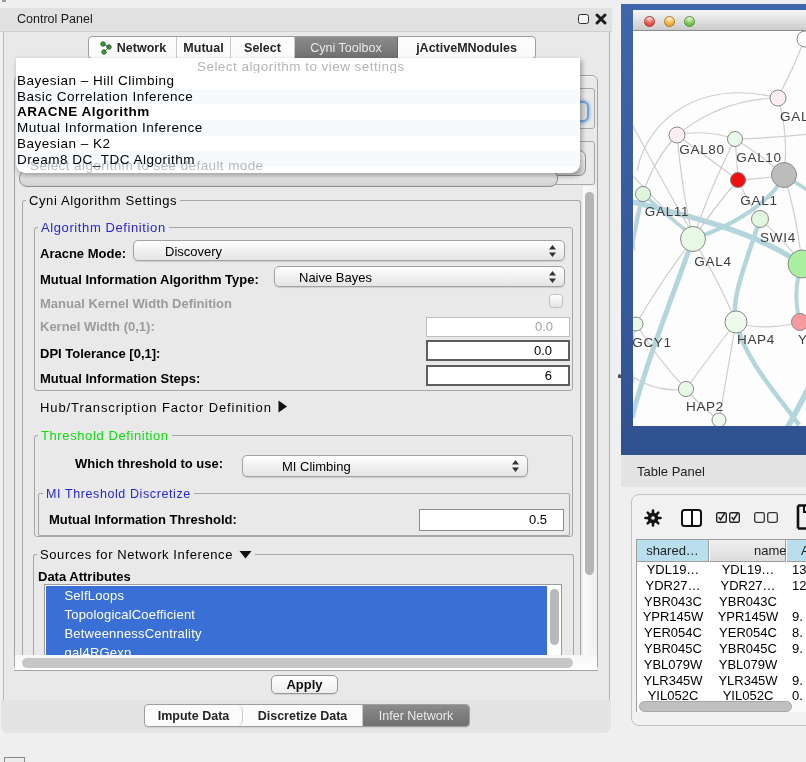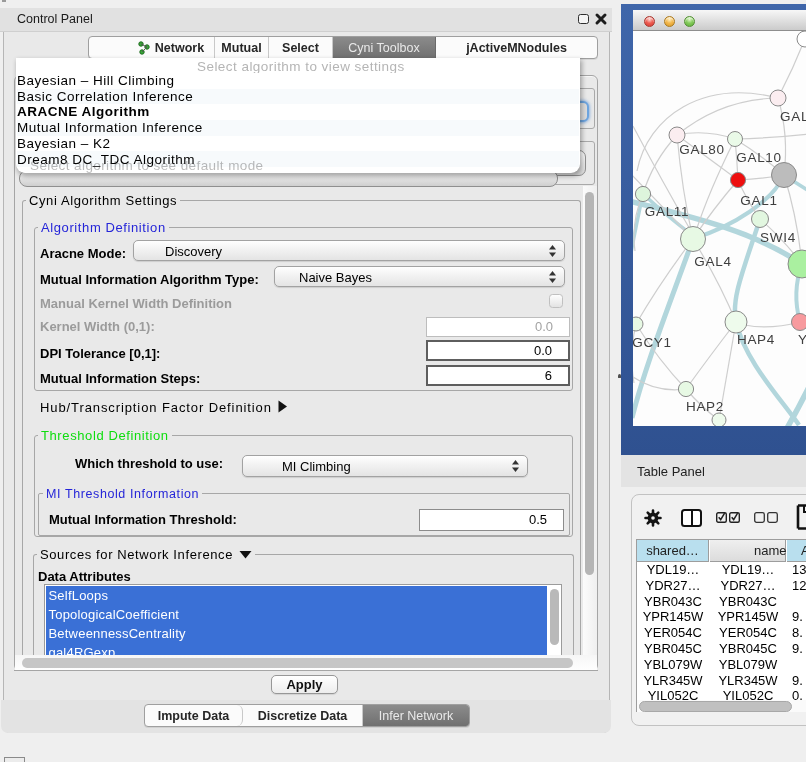--- a/index.html
+++ b/index.html
@@ -31,21 +31,21 @@
 
 <div class="abs" id="cpwin" style="left:3px;top:8px;width:607px;height:725px;background:#e9e9e9;border:1px solid #b6b6b6;border-top:none;border-radius:0 0 7px 7px;box-shadow:inset 0 0 0 0 #fff;"></div>
 
 <div class="abs" style="left:0;top:8px;width:612px;height:24px;background:#e1e1e1;border-bottom:1px solid #cfcfcf;"></div>
 <div class="abs" style="left:17px;top:12px;font-size:12.5px;color:#1a1a1a;">Control Panel</div>
 <div class="abs" style="left:578px;top:13.5px;width:10.5px;height:10.5px;border:1.7px solid #2e2e2e;border-radius:2.5px;background:#f4f4f4;"></div>
 <svg class="abs" style="left:594px;top:12px;" width="14" height="14" viewBox="0 0 14 14">
  <path d="M3 3 L11 11 M11 3 L3 11" stroke="#1c1c1c" stroke-width="3" stroke-linecap="round"></path>
 </svg>
 
-<div class="seg" style="left:88px;top:36px;width:510px;padding-left:38px;">
+<div class="seg" style="left:88px;top:36px;width:448px;">
   <div style="width:88px;">
     <svg width="14" height="14" viewBox="0 0 14 14" style="margin-right:4px;">
       <circle cx="4" cy="3" r="2.2" fill="#39a839" stroke="#1f6b1f"></circle>
       <circle cx="10" cy="6" r="2.2" fill="#39a839" stroke="#1f6b1f"></circle>
       <circle cx="5" cy="11" r="2.2" fill="#39a839" stroke="#1f6b1f"></circle>
       <path d="M4 3 L10 6 L5 11" stroke="#555" fill="none" stroke-width="1"></path>
     </svg>
     Network
   </div>
   <div style="width:54px;">Mutual</div>
@@ -126,32 +126,32 @@
 <div class="lbl abs" style="left:75px;top:456px;">Which threshold to use:</div>
 <div class="combo" style="left:242px;top:455px;width:286px;height:22px;">
   <span class="tx" style="left:39px;">MI Climbing</span>
   <svg class="ar" viewBox="0 0 9 12" width="9" height="12">
       <path d="M4.5 0 L8 4.5 H1 Z" fill="#333"></path>
       <path d="M4.5 12 L8 7.5 H1 Z" fill="#333"></path>
     </svg>
 </div>
 
 <div class="group" style="left:38px;top:493px;width:532px;height:43px;border-radius:2px;"></div>
-<div class="gtitle" style="left:43px;top:487px;color:#2525d8;font-size:12.5px;">MI Threshold Information</div>
+<div class="gtitle" style="left:43px;top:487px;color:#2525d8;font-size:12.5px;">MI Threshold Discretize</div>
 <div class="lbl abs" style="left:49px;top:512px;">Mutual Information Threshold:</div>
 <div class="inp" style="left:419px;top:509px;width:145px;height:22px;border:1.5px solid #8c8c8c;color:#000;line-height:19px;">0.5</div>
 
 <div class="group" style="left:33px;top:554px;width:541px;height:115px;border-bottom:none;border-radius:3px 3px 0 0;"></div>
 <div class="gtitle" style="left:37px;top:547px;">Sources for Network Inference <svg width="13" height="9" viewBox="0 0 13 9" style="margin-left:2px;">
       <path d="M0.5 1 L12.5 1 L6.5 8.5 Z" fill="#111"></path>
     </svg></div>
 <div class="lbl abs" style="left:38px;top:569px;">Data Attributes</div>
 
 <div class="abs" style="left:43.5px;top:584px;width:518px;height:73px;background:#fff;border:1px solid #9b9b9b;border-bottom:none;overflow:hidden;">
-  <div style="position:absolute;left:1px;top:1px;width:501px;height:76px;background:#3a70d6;color:#fff;font-size:13px;line-height:19px;padding-left:3px;letter-spacing:0.2px;">
+  <div style="position:absolute;left:1px;top:1px;width:501px;height:76px;background:#3a70d6;color:#fff;font-size:13px;line-height:19px;padding-left:19px;letter-spacing:0.2px;">
     SelfLoops<br>TopologicalCoefficient<br>BetweennessCentrality<br>gal4RGexp
   </div>
   <div style="position:absolute;right:2px;top:4px;width:9px;height:56px;background:#b9b9b9;border-radius:5px;"></div>
 </div>
 
 <div class="abs" style="left:15px;top:655px;width:582px;height:16px;background:linear-gradient(#f6f6f6,#ffffff);"></div>
 <div class="abs" style="left:22px;top:657.5px;width:551px;height:10px;background:#c6c6c6;border-radius:5px;"></div>
 <div class="abs" style="left:14px;top:670px;width:584px;height:1px;background:#a5a5a5;"></div>
 
 <div class="abs" style="left:271px;top:675px;width:67px;height:19px;border:1px solid #979797;border-radius:5px;background:linear-gradient(#ffffff,#ededed);text-align:center;font-size:13px;font-weight:bold;color:#111;line-height:18px;box-shadow:0 1px 1px rgba(0,0,0,0.1);">Apply</div>

